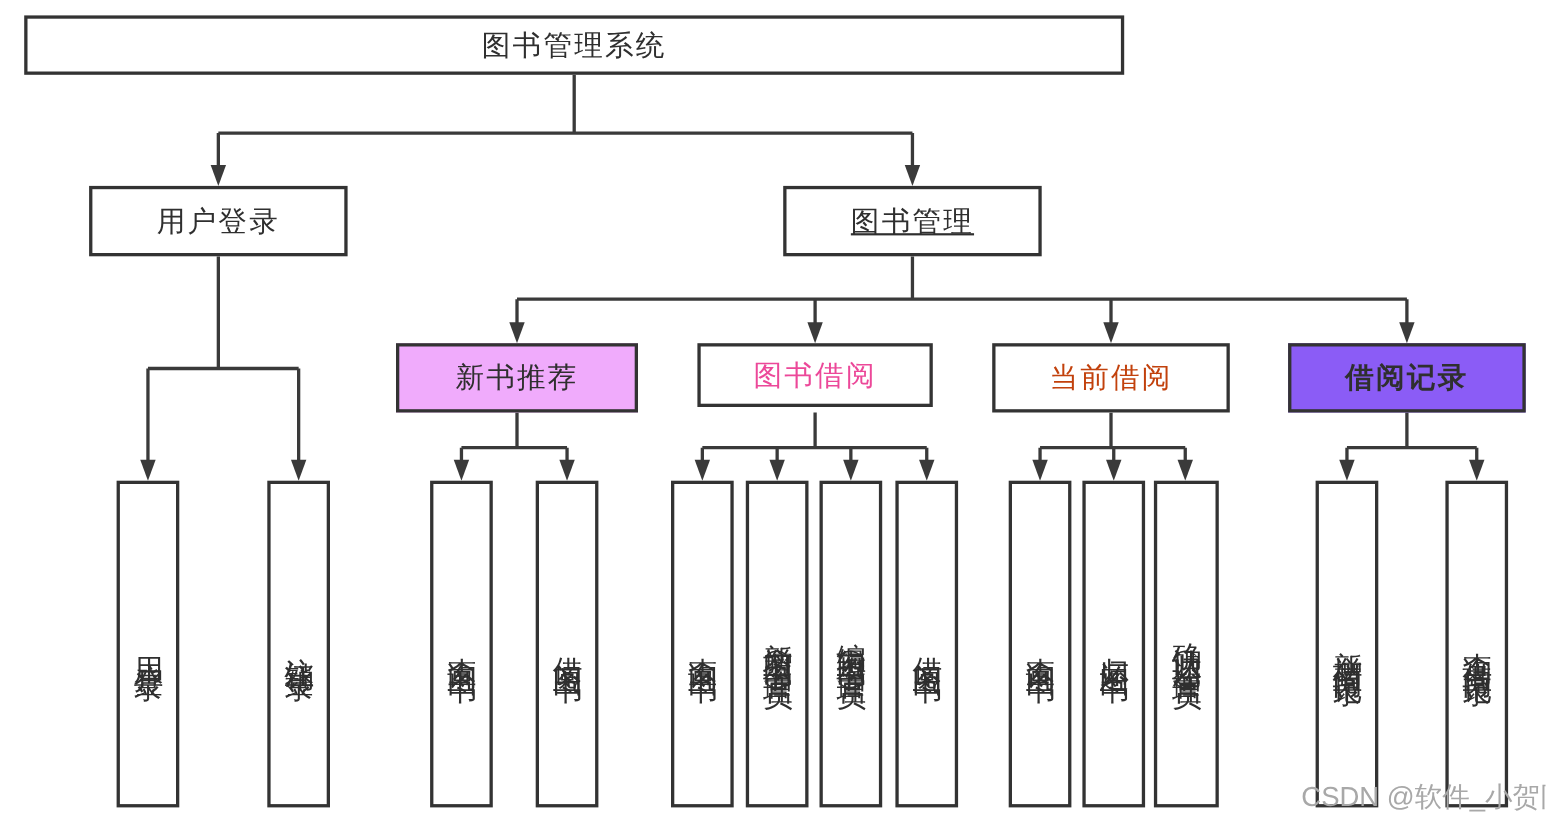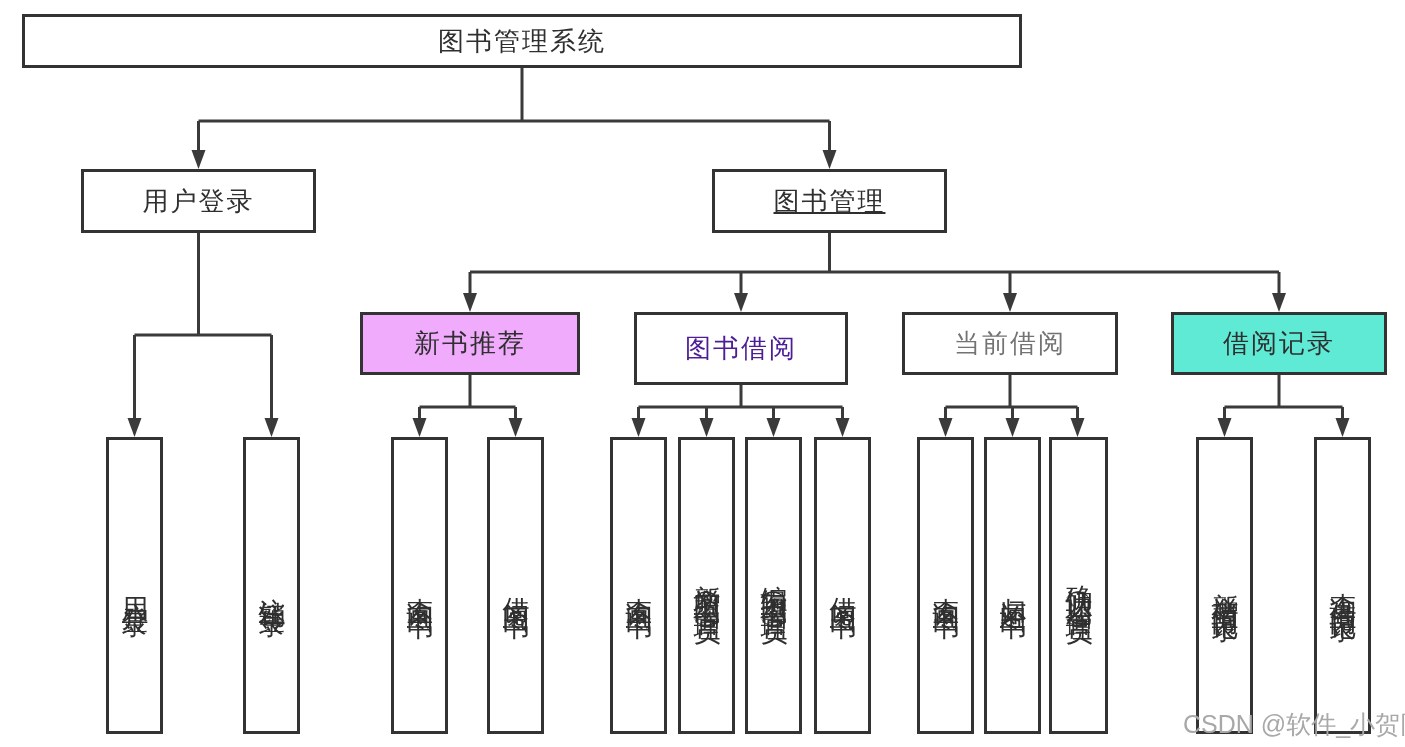--- a/index.html
+++ b/index.html
@@ -92,23 +92,23 @@
         <polygon points="1335.5,418 1349.5,418 1342.5,437"></polygon>
       </g>
   </svg>
 
   <div class="node h" style="left: 22px; top: 14px; width: 1000px; height: 54px; border-color: rgb(51, 51, 51); color: rgb(47, 47, 47); background: rgb(255, 255, 255);">图书管理系统</div>
 
   <div class="node h" style="left: 81px; top: 169px; width: 235px; height: 64px; border-color: rgb(51, 51, 51); color: rgb(47, 47, 47); background: rgb(255, 255, 255);">用户登录</div>
   <div class="node h" style="left: 712px; top: 169px; width: 235px; height: 64px; border-color: rgb(51, 51, 51); color: rgb(47, 47, 47); background: rgb(255, 255, 255); text-decoration: underline;">图书管理</div>
 
   <div class="node h" style="left: 360px; top: 312px; width: 220px; height: 63px; border-color: rgb(51, 51, 51); color: rgb(47, 47, 47); background: #f0abfc;">新书推荐</div>
-  <div class="node h" style="left: 634px; top: 312px; width: 214px; height: 73px; border-color: rgb(51, 51, 51); color: #4c1d95; background: rgb(255, 255, 255);">图书借阅</div>
-  <div class="node h" style="left: 902px; top: 312px; width: 216px; height: 63px; border-color: rgb(51, 51, 51); color: #737373; background: rgb(255, 255, 255);">当前借阅</div>
-  <div class="node h" style="left: 1171px; top: 312px; width: 216px; height: 63px; border-color: rgb(51, 51, 51); color: rgb(47, 47, 47); background: #5eead4;">借阅记录</div>
+  <div class="node h" style="left: 634px; top: 312px; width: 214px; height: 58px; border-color: rgb(51, 51, 51); color: #ec4899; background: rgb(255, 255, 255);">图书借阅</div>
+  <div class="node h" style="left: 902px; top: 312px; width: 216px; height: 63px; border-color: rgb(51, 51, 51); color: #c2410c; background: rgb(255, 255, 255);">当前借阅</div>
+  <div class="node h" style="left: 1171px; top: 312px; width: 216px; height: 63px; border-color: rgb(51, 51, 51); color: rgb(47, 47, 47); background: #8b5cf6; font-weight: bold;">借阅记录</div>
 
   <div class="node v" style="left: 106px; top: 437px; width: 57px; height: 297px; border-color: rgb(51, 51, 51); color: rgb(47, 47, 47); background: rgb(255, 255, 255);">用户登录</div>
   <div class="node v" style="left: 243px; top: 437px; width: 57px; height: 297px; border-color: rgb(51, 51, 51); color: rgb(47, 47, 47); background: rgb(255, 255, 255);">注销登录</div>
 
   <div class="node v" style="left: 391px; top: 437px; width: 57px; height: 297px; border-color: rgb(51, 51, 51); color: rgb(47, 47, 47); background: rgb(255, 255, 255);">查询图书</div>
   <div class="node v" style="left: 487px; top: 437px; width: 57px; height: 297px; border-color: rgb(51, 51, 51); color: rgb(47, 47, 47); background: rgb(255, 255, 255);">借阅图书</div>
 
   <div class="node v" style="left: 610px; top: 437px; width: 57px; height: 297px; border-color: rgb(51, 51, 51); color: rgb(47, 47, 47); background: rgb(255, 255, 255);">查询图书</div>
   <div class="node v" style="left: 678px; top: 437px; width: 57px; height: 297px; border-color: rgb(51, 51, 51); color: rgb(47, 47, 47); background: rgb(255, 255, 255);">新增图书（管理员）</div>
   <div class="node v" style="left: 745px; top: 437px; width: 57px; height: 297px; border-color: rgb(51, 51, 51); color: rgb(47, 47, 47); background: rgb(255, 255, 255);">编辑图书（管理员）</div>

